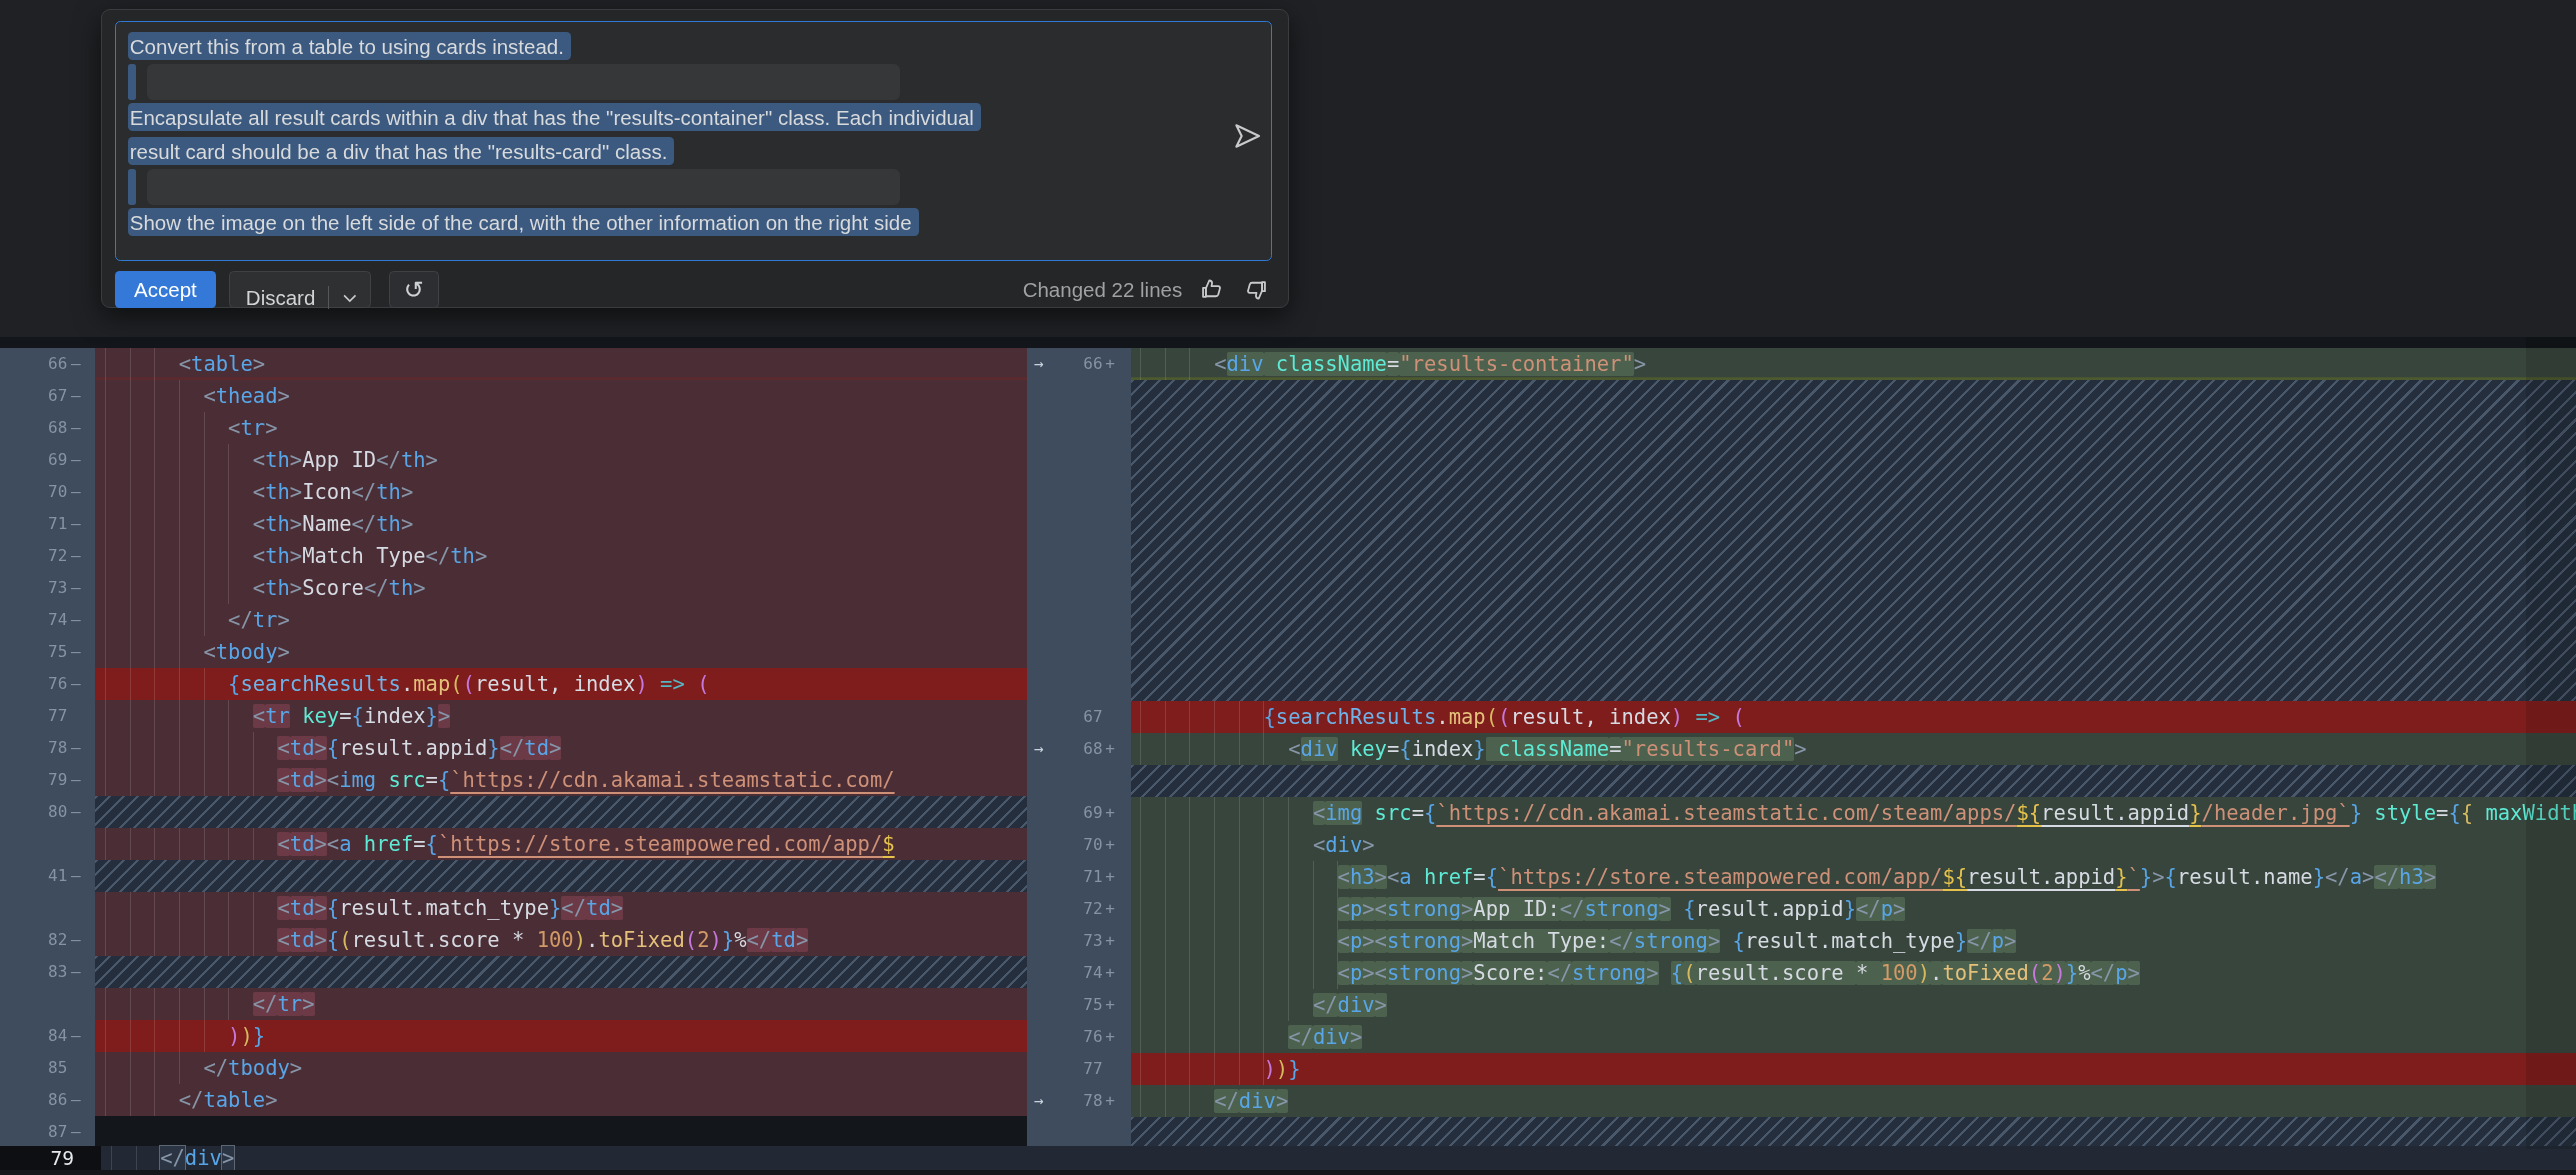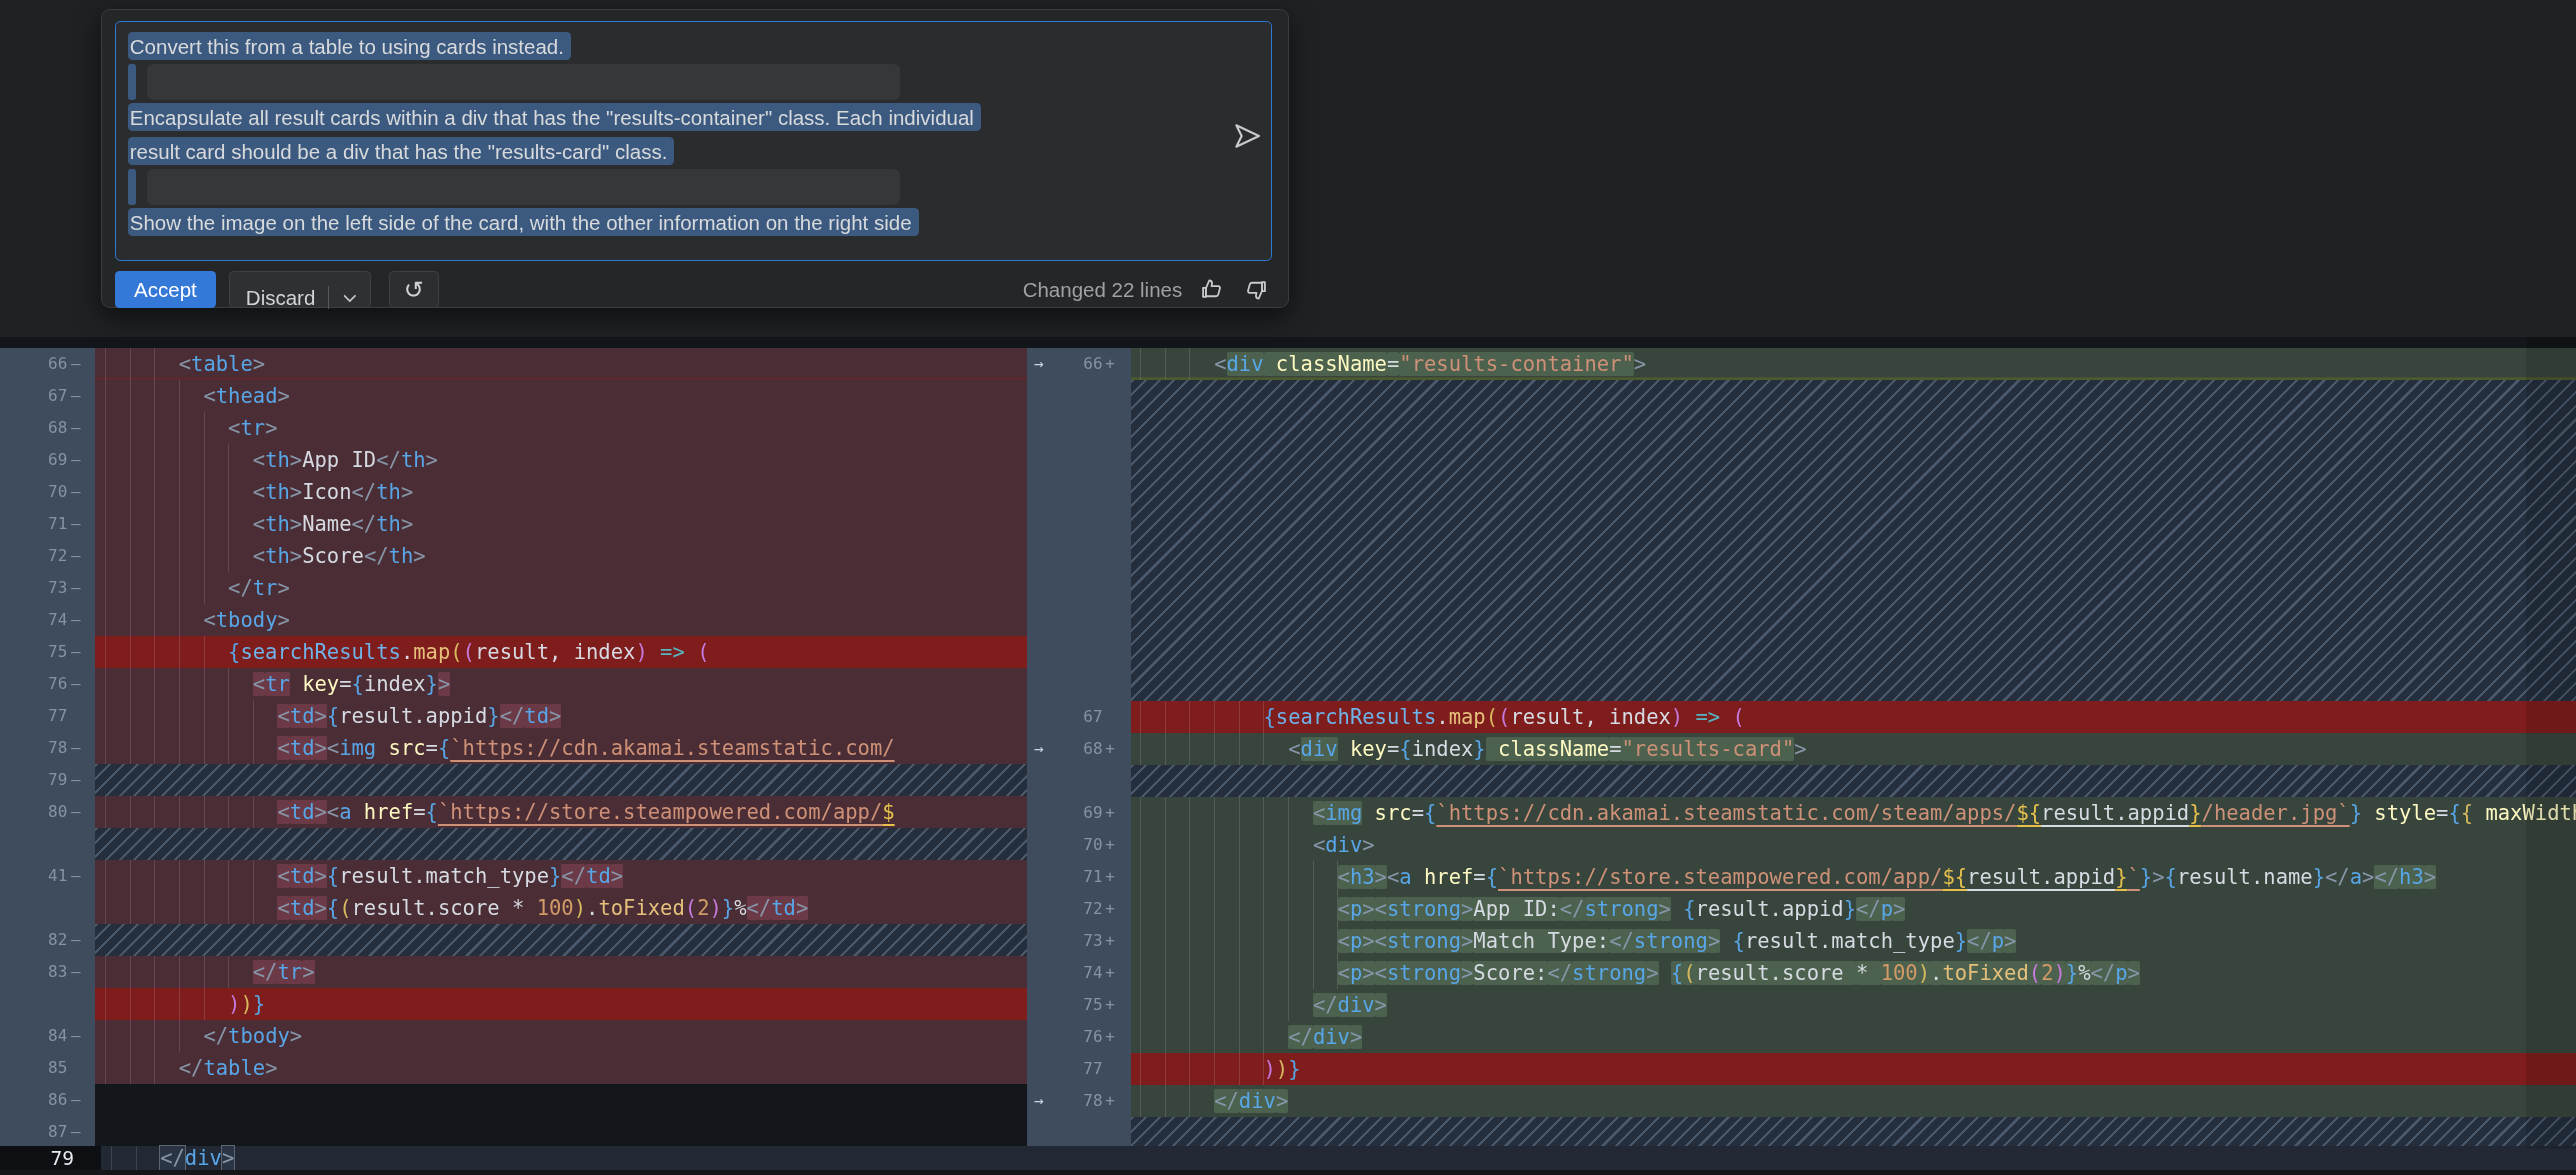--- a/index.html
+++ b/index.html
@@ -52,21 +52,21 @@
   .del { background:#4b2e35; }
   .add { background:#37453c; }
   .ctx { background:#7f1d1d; }
   .hatch { background:#242e3d; background-image:repeating-linear-gradient(135deg, rgba(125,145,170,.42) 0 2.2px, transparent 2.2px 9.8px); }
   .sepL { box-shadow:inset 0 -2.7px 0 #5c2a2e; }
   .sepR { box-shadow:inset 0 -2.7px 0 #4d592f; }
   .paneL .hl { background:#6b3a46; border-radius:1.8px; }
   .paneR .hl { background:#4c624e; border-radius:1.8px; }
 
   
-  .c-p { color:#8795a8; } .c-t { color:#58a6e8; } .c-a { color:#fef9c3; }
+  .c-p { color:#8795a8; } .c-t { color:#58a6e8; } .c-a { color:#5eead4; }
   .c-w { color:#d6dae2; } .c-s { color:#ce9178; } .c-b { color:#58a6e8; }
   .c-g { color:#d7ba5e; } .c-m { color:#c678dd; } .c-o { color:#56b6c2; }
   .c-f { color:#e5c07b; } .c-v { color:#6fb3e8; } .c-n { color:#d19a66; }
   .c-u { color:#ce9178; text-decoration:underline; text-underline-offset:4.5px; }
   .c-uy { color:#e6c24d; text-decoration:underline; text-underline-offset:4.5px; }
   .c-uw { color:#d6dae2; text-decoration:underline; text-underline-offset:4.5px; }
   .c-pb { color:#8795a8; outline:0.9px solid #5d6673; outline-offset:-0.9px; background:#2a3442; }
 
   
   .bottomrow { position:absolute; left:0; top:1149px; width:2576px; height:19.6px; background:#222934;
@@ -233,20 +233,21 @@
         <span class="sign">—</span>
       </div>
     </div>
   <div class="col paneL">
       <div class="cline del sepL"><span class="ind" style="width: 6ch;"></span><span class="c-p">&lt;</span><span class="c-t">table</span><span class="c-p">&gt;</span></div>
       <div class="cline del"><span class="ind" style="width: 8ch;"></span><span class="c-p">&lt;</span><span class="c-t">thead</span><span class="c-p">&gt;</span></div>
       <div class="cline del"><span class="ind" style="width: 10ch;"></span><span class="c-p">&lt;</span><span class="c-t">tr</span><span class="c-p">&gt;</span></div>
       <div class="cline del"><span class="ind" style="width: 12ch;"></span><span class="c-p">&lt;</span><span class="c-t">th</span><span class="c-p">&gt;</span><span class="c-w">App ID</span><span class="c-p">&lt;/</span><span class="c-t">th</span><span class="c-p">&gt;</span></div>
       <div class="cline del"><span class="ind" style="width: 12ch;"></span><span class="c-p">&lt;</span><span class="c-t">th</span><span class="c-p">&gt;</span><span class="c-w">Icon</span><span class="c-p">&lt;/</span><span class="c-t">th</span><span class="c-p">&gt;</span></div>
       <div class="cline del"><span class="ind" style="width: 12ch;"></span><span class="c-p">&lt;</span><span class="c-t">th</span><span class="c-p">&gt;</span><span class="c-w">Name</span><span class="c-p">&lt;/</span><span class="c-t">th</span><span class="c-p">&gt;</span></div>
+      <div class="cline del"><span class="ind" style="width: 12ch;"></span><span class="c-p">&lt;</span><span class="c-t">th</span><span class="c-p">&gt;</span><span class="c-w">Match Type</span><span class="c-p">&lt;/</span><span class="c-t">th</span><span class="c-p">&gt;</span></div>
       <div class="cline del"><span class="ind" style="width: 12ch;"></span><span class="c-p">&lt;</span><span class="c-t">th</span><span class="c-p">&gt;</span><span class="c-w">Score</span><span class="c-p">&lt;/</span><span class="c-t">th</span><span class="c-p">&gt;</span></div>
       <div class="cline del"><span class="ind" style="width: 10ch;"></span><span class="c-p">&lt;/</span><span class="c-t">tr</span><span class="c-p">&gt;</span></div>
       <div class="cline del"><span class="ind" style="width: 8ch;"></span><span class="c-p">&lt;</span><span class="c-t">tbody</span><span class="c-p">&gt;</span></div>
       <div class="cline ctx"><span class="ind" style="width: 10ch;"></span><span class="c-b">{</span><span class="c-v">searchResults</span><span class="c-w">.</span><span class="c-f">map</span><span class="c-g">(</span><span class="c-m">(</span><span class="c-w">result, index</span><span class="c-m">)</span><span class="c-o"> =&gt; </span><span class="c-m">(</span></div>
       <div class="cline del"><span class="ind" style="width: 12ch;"></span><span class="c-p hl">&lt;</span><span class="c-t hl">tr</span><span class="c-w"> </span><span class="c-a">key</span><span class="c-w">=</span><span class="c-b">{</span><span class="c-w">index</span><span class="c-b">}</span><span class="c-p hl">&gt;</span></div>
       <div class="cline del"><span class="ind" style="width: 14ch;"></span><span class="c-p hl">&lt;</span><span class="c-t hl">td</span><span class="c-p hl">&gt;</span><span class="c-b">{</span><span class="c-w">result.appid</span><span class="c-b">}</span><span class="c-p hl">&lt;/</span><span class="c-t hl">td</span><span class="c-p hl">&gt;</span></div>
       <div class="cline del"><span class="ind" style="width: 14ch;"></span><span class="c-p hl">&lt;</span><span class="c-t hl">td</span><span class="c-p hl">&gt;</span><span class="c-p">&lt;</span><span class="c-t">img</span><span class="c-a"> src</span><span class="c-w">=</span><span class="c-b">{</span><span class="c-u">`https://cdn.akamai.steamstatic.com/</span></div>
       <div class="hatch" style="height: 32px;"></div>
       <div class="cline del"><span class="ind" style="width: 14ch;"></span><span class="c-p hl">&lt;</span><span class="c-t hl">td</span><span class="c-p hl">&gt;</span><span class="c-p">&lt;</span><span class="c-t">a</span><span class="c-a"> href</span><span class="c-w">=</span><span class="c-b">{</span><span class="c-u">`https://store.steampowered.com/app/</span><span class="c-uy">$</span></div>
       <div class="hatch" style="height: 32px;"></div>

